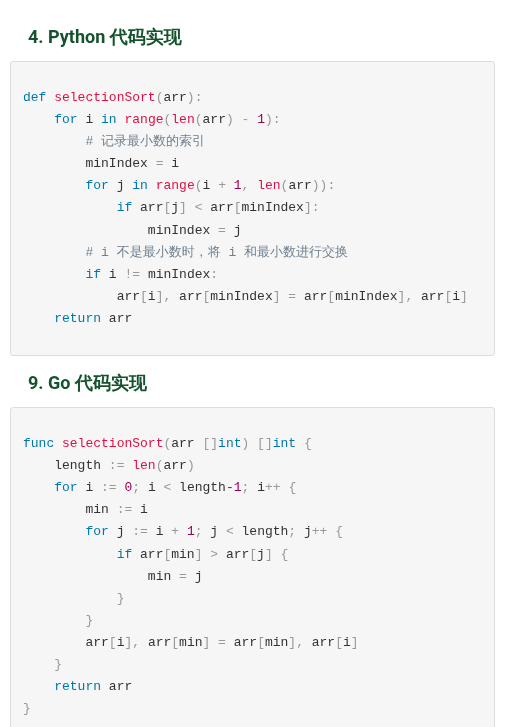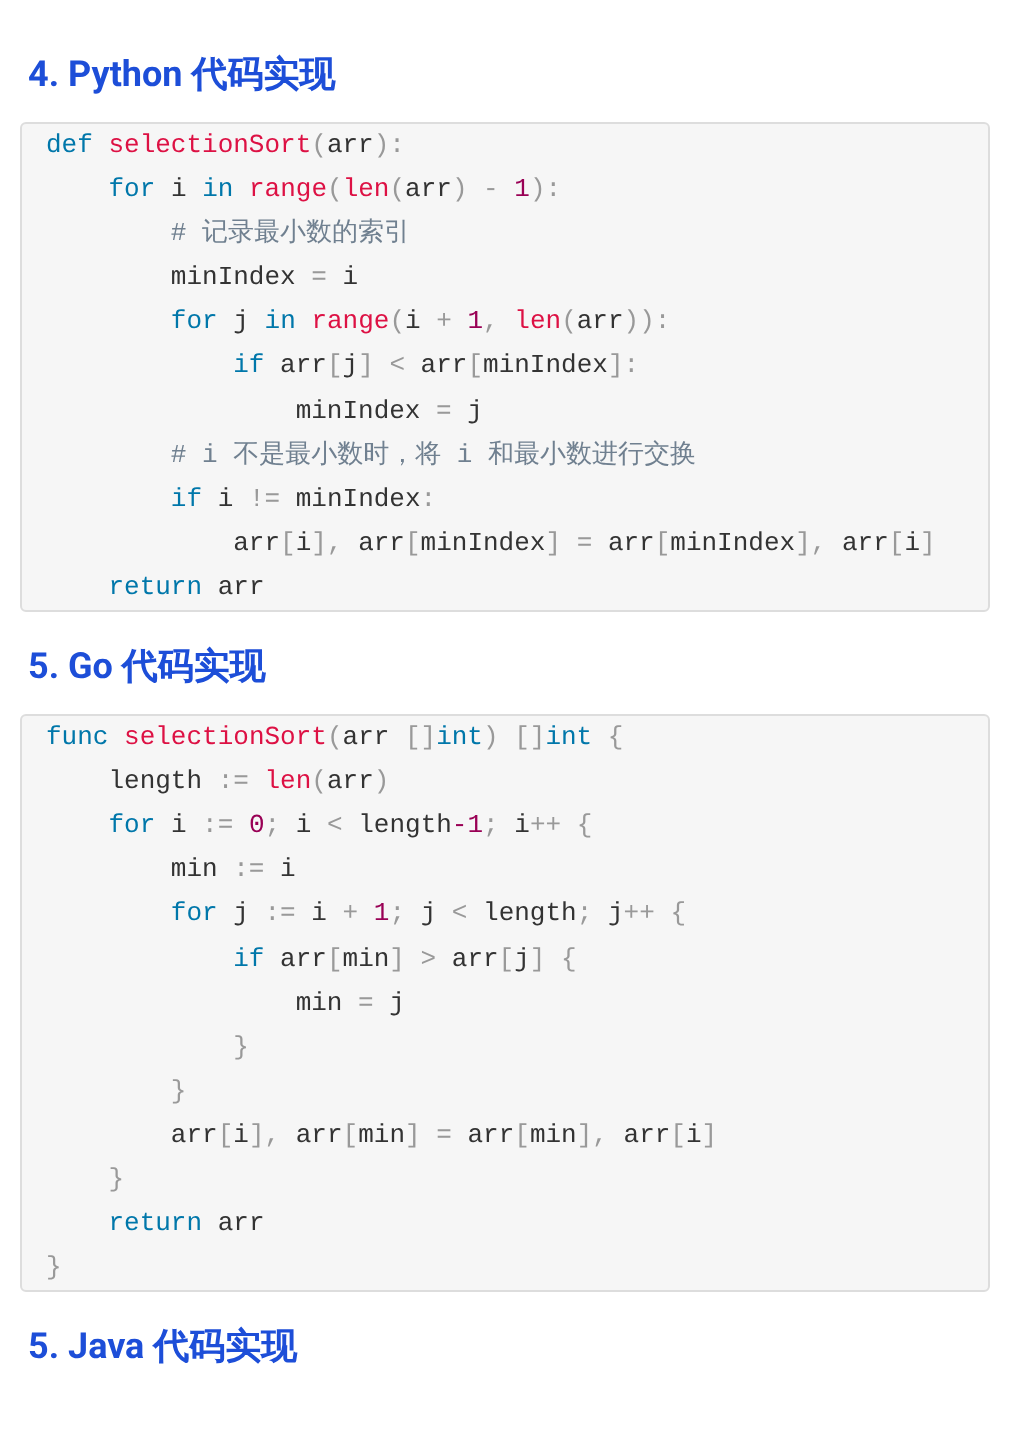--- a/index.html
+++ b/index.html
@@ -7,28 +7,28 @@
     font-family: -apple-system, BlinkMacSystemFont, "Segoe UI", Roboto, "Helvetica Neue", Arial, sans-serif;
     background: #ffffff;
     color: #333;
     padding: 10px 10px 0 10px;
     width: 505px;
     font-size: 14px;
   }
   h2 {
     font-size: 18px;
     font-weight: 700;
-    color: #1d4ed8;
-    margin: 15px 0 12px 4px;
+    color: #14532d;
+    margin: 15px 0 12px 18px;
   }
   pre {
     background: #f6f6f6;
     border: 1px solid #ddd;
     border-radius: 3px;
-    padding: 0 12px;
+    padding: 25px 12px;
     font-family: "Consolas", "Monaco", "Courier New", monospace;
     font-size: 13px;
     line-height: 1.7;
     overflow-x: auto;
     white-space: pre;
     color: #333;
     margin-bottom: 8px;
   }
   .tok-kw   { color: #0077aa; }
   .tok-fn   { color: #dd1144; }
@@ -46,21 +46,21 @@
         <span class="tok-cmt"># 记录最小数的索引</span>
         <span>minIndex</span><span class="tok-op"> = </span><span>i</span>
         <span class="tok-kw">for</span> <span>j</span> <span class="tok-kw">in</span> <span class="tok-fn">range</span><span class="tok-pun">(</span><span>i</span><span class="tok-op"> + </span><span class="tok-num">1</span><span class="tok-pun">, </span><span class="tok-fn">len</span><span class="tok-pun">(</span><span>arr</span><span class="tok-pun">)</span><span class="tok-pun">)</span><span class="tok-pun">:</span>
             <span class="tok-kw">if</span> <span>arr</span><span class="tok-pun">[</span><span>j</span><span class="tok-pun">]</span><span class="tok-op"> &lt; </span><span>arr</span><span class="tok-pun">[</span><span>minIndex</span><span class="tok-pun">]</span><span class="tok-pun">:</span>
                 <span>minIndex</span><span class="tok-op"> = </span><span>j</span>
         <span class="tok-cmt"># i 不是最小数时，将 i 和最小数进行交换</span>
         <span class="tok-kw">if</span> <span>i</span><span class="tok-op"> != </span><span>minIndex</span><span class="tok-pun">:</span>
             <span>arr</span><span class="tok-pun">[</span><span>i</span><span class="tok-pun">]</span><span class="tok-pun">, </span><span>arr</span><span class="tok-pun">[</span><span>minIndex</span><span class="tok-pun">]</span><span class="tok-op"> = </span><span>arr</span><span class="tok-pun">[</span><span>minIndex</span><span class="tok-pun">]</span><span class="tok-pun">, </span><span>arr</span><span class="tok-pun">[</span><span>i</span><span class="tok-pun">]</span>
     <span class="tok-kw">return</span> <span>arr</span></pre>
 
-<h2>5. Go 代码实现</h2>
+<h2>9. Go 代码实现</h2>
 <pre><span class="tok-kw">func</span> <span class="tok-fn">selectionSort</span><span class="tok-pun">(</span><span>arr</span><span class="tok-pun"> []</span><span class="tok-kw">int</span><span class="tok-pun">)</span><span class="tok-pun"> []</span><span class="tok-kw">int</span> <span class="tok-pun">{</span>
     <span>length</span><span class="tok-op"> := </span><span class="tok-fn">len</span><span class="tok-pun">(</span><span>arr</span><span class="tok-pun">)</span>
     <span class="tok-kw">for</span> <span>i</span><span class="tok-op"> := </span><span class="tok-num">0</span><span class="tok-pun">; </span><span>i</span><span class="tok-op"> &lt; </span><span>length</span><span class="tok-num">-1</span><span class="tok-pun">; </span><span>i</span><span class="tok-op">++</span> <span class="tok-pun">{</span>
         <span>min</span><span class="tok-op"> := </span><span>i</span>
         <span class="tok-kw">for</span> <span>j</span><span class="tok-op"> := </span><span>i</span><span class="tok-op"> + </span><span class="tok-num">1</span><span class="tok-pun">; </span><span>j</span><span class="tok-op"> &lt; </span><span>length</span><span class="tok-pun">; </span><span>j</span><span class="tok-op">++</span> <span class="tok-pun">{</span>
             <span class="tok-kw">if</span> <span>arr</span><span class="tok-pun">[</span><span>min</span><span class="tok-pun">]</span><span class="tok-op"> &gt; </span><span>arr</span><span class="tok-pun">[</span><span>j</span><span class="tok-pun">]</span> <span class="tok-pun">{</span>
                 <span>min</span><span class="tok-op"> = </span><span>j</span>
             <span class="tok-pun">}</span>
         <span class="tok-pun">}</span>
         <span>arr</span><span class="tok-pun">[</span><span>i</span><span class="tok-pun">]</span><span class="tok-pun">, </span><span>arr</span><span class="tok-pun">[</span><span>min</span><span class="tok-pun">]</span><span class="tok-op"> = </span><span>arr</span><span class="tok-pun">[</span><span>min</span><span class="tok-pun">]</span><span class="tok-pun">, </span><span>arr</span><span class="tok-pun">[</span><span>i</span><span class="tok-pun">]</span>

